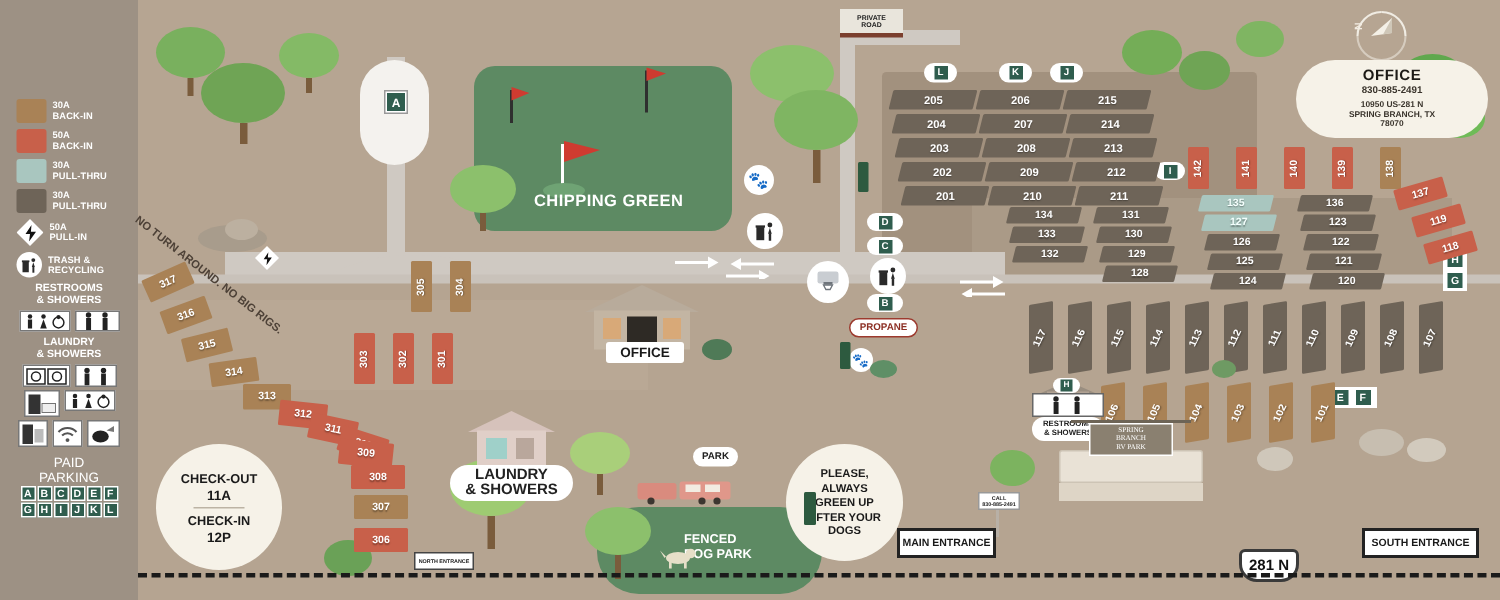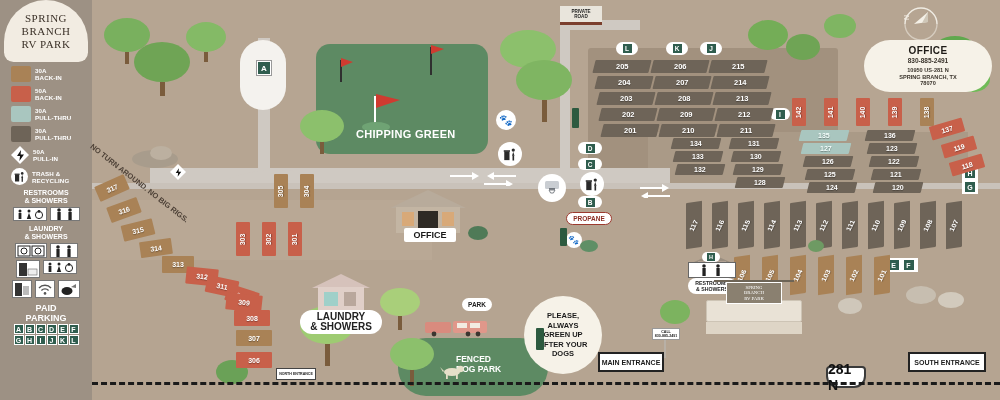--- a/index.html
+++ b/index.html
@@ -43,21 +43,21 @@
   .icon-diamond {
     width:18px;height:18px;background:#fff;flex:0 0 auto;
     clip-path:polygon(50% 0,100% 50%,50% 100%,0 50%);
     display:flex;align-items:center;justify-content:center;
   }
   .icon-circle { width:17px;height:17px;border-radius:50%;background:#fff;flex:0 0 auto;
     display:flex;align-items:center;justify-content:center;font-size:10px;color:#222; }
   .sign-tile { background:#fff; border:1px solid #777; display:inline-flex; align-items:center;
     justify-content:center; color:#222; }
   .tiles-row { display:flex; gap:3px; justify-content:center; margin:2px 0; flex-wrap:wrap; }
-  #paid-title { font-size:9px; font-weight:bold; color:#fff; text-align:center; margin-top:5px; line-height:10px; }
+  #paid-title { font-size:9px; font-weight:normal; color:#fff; text-align:center; margin-top:5px; line-height:10px; }
   .pk-row { display:flex; gap:1px; justify-content:center; margin-top:1px; }
   .pk { width:10px;height:10px;background:#2f5d4e;color:#fff;font-size:7px;font-weight:bold;
         display:flex;align-items:center;justify-content:center;border:1px solid #fff; }
 
   
   .site {
     position:absolute; display:flex; align-items:center; justify-content:center;
     color:#fff; font-weight:bold; font-size:7.5px; border-radius:1px;
     text-shadow:0 1px 1px rgba(0,0,0,.35);
   }
@@ -213,25 +213,20 @@
     <div style="width:34px;height:26px;border-radius:50%;background:#6fbb57;"></div>
   </div>
   <div class="tree" style="left:930px;top:62px;">
     <div style="width:30px;height:24px;border-radius:50%;background:#7cc163;"></div>
   </div>
   <div class="tree" style="left:660px;top:300px;">
     <div style="width:30px;height:24px;border-radius:50%;background:#7cb35f;"></div>
   </div>
 
   <div id="legend">
-    <div id="legend-head">
-      <div class="t">SPRING</div>
-      <div class="t">BRANCH</div>
-      <div class="t">RV PARK</div>
-    </div>
     <div id="legend-body">
 
       <div class="lg-row">
         <div class="sw" style="background:#a98256;"></div>
         <div class="lg-txt" style="white-space:pre;">30A
 BACK-IN</div>
       </div>
 
       <div class="lg-row">
         <div class="sw" style="background:#c8604a;"></div>
@@ -706,20 +701,27 @@
   </div>
   <div class="pill" style="left:300px;top:310px;width:82px;height:24px;border-radius:12px;flex-direction:column;line-height:10px;font-size:10px;">
     <span style="white-space:pre;text-align:center;">LAUNDRY
 &amp; SHOWERS</span>
   </div>
 
   <div class="pill" style="left:462px;top:298px;width:30px;height:13px;font-size:6.5px;">PARK</div>
 
   <div class="pill" style="left:566px;top:212px;width:46px;height:13px;border:1.5px solid #9c3a2e;color:#8c2f24;font-size:6.5px;">PROPANE</div>
 
+  <div class="bubble" style="left:104px;top:296px;width:84px;height:84px;">
+    <div style="font-size:8.5px;">CHECK-OUT</div>
+    <div style="font-size:9px;margin-top:1px;">11A</div>
+    <div style="width:34px;height:1px;background:#bcb3a4;margin:3px 0;"></div>
+    <div style="font-size:8.5px;">CHECK-IN</div>
+    <div style="font-size:9px;margin-top:1px;">12P</div>
+  </div>
 
   <div class="bubble" style="left:524px;top:296px;width:78px;height:78px;line-height:9.5px;font-size:7.5px;">
     <div>PLEASE,</div>
     <div>ALWAYS</div>
     <div>GREEN UP</div>
     <div>AFTER YOUR</div>
     <div>DOGS</div>
   </div>
 
   <div class="circ-icon" style="left:538px;top:174px;width:28px;height:28px;">
@@ -815,21 +817,21 @@
               display:flex;align-items:center;justify-content:center;">
     <span style="font-family:'Liberation Serif',serif;font-size:4.8px;color:#fff;line-height:5.4px;white-space:pre;text-align:center;">SPRING
 BRANCH
 RV PARK</span>
   </div>
   <div style="position:absolute;left:714px;top:280px;width:80px;height:2px;background:#6d6456;"></div>
 
   <div class="boxlbl" style="left:598px;top:352px;width:66px;height:20px;font-size:7px;border:2px solid #222;">MAIN ENTRANCE</div>
   <div class="boxlbl" style="left:908px;top:352px;width:78px;height:20px;font-size:7px;border:2px solid #222;">SOUTH ENTRANCE</div>
 
-  <div class="shield" style="left:826px;top:366px;width:40px;height:22px;font-size:14px;">281 N</div>
+  <div class="shield" style="left:826px;top:366px;width:40px;height:22px;font-size:10px;">281 N</div>
 
   <div style="position:absolute;left:276px;top:368px;width:40px;height:12px;background:#fff;border:1px solid #444;
               display:flex;align-items:center;justify-content:center;font-size:3.6px;font-weight:bold;color:#222;">NORTH ENTRANCE</div>
 
   <div style="position:absolute;left:424px;top:318px;width:66px;height:20px;">
     <svg width="66" height="20" viewBox="0 0 66 20" aria-hidden="true">
       <rect x="1" y="4" width="26" height="11" rx="2" fill="#d98b7e"></rect>
       <rect x="29" y="3" width="34" height="12" rx="2" fill="#e0978a"></rect>
       <rect x="33" y="5" width="10" height="5" fill="#f2ece2"></rect>
       <rect x="46" y="5" width="10" height="5" fill="#f2ece2"></rect>

